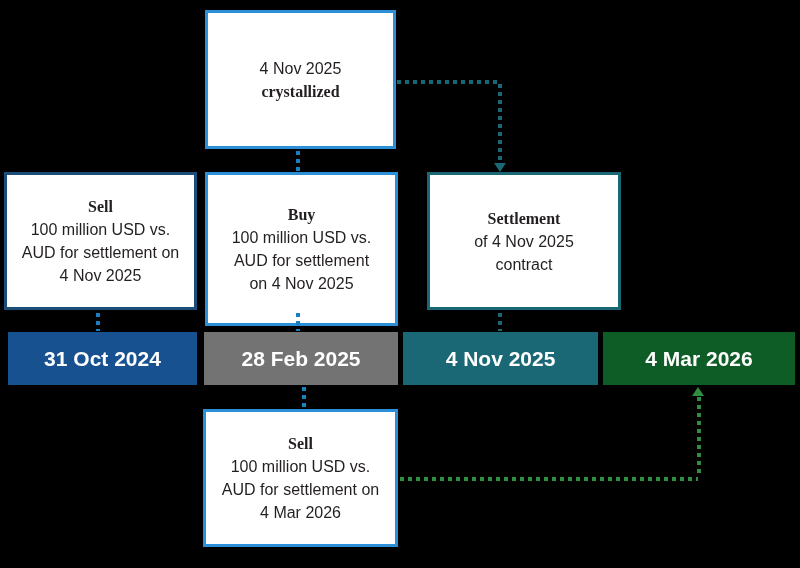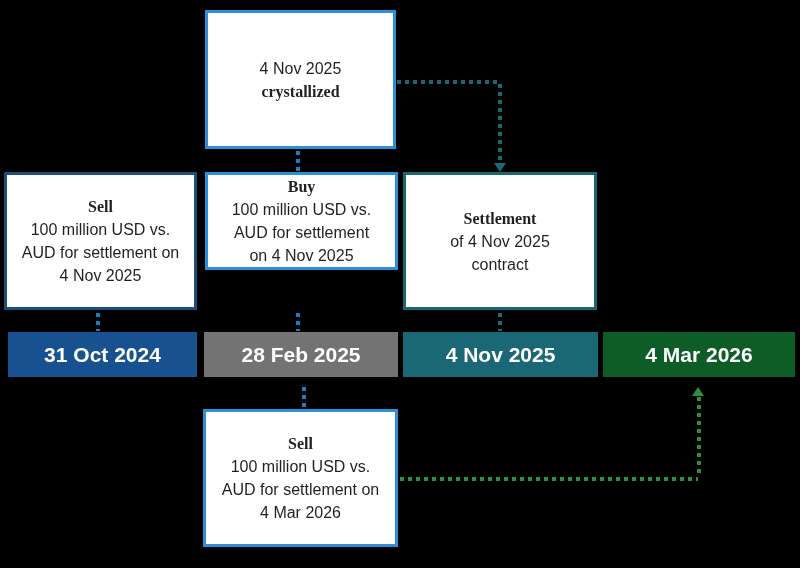--- a/index.html
+++ b/index.html
@@ -8,30 +8,30 @@
     font-family:"Liberation Sans","DejaVu Sans",sans-serif;
   }
   .box{
     position:absolute;background:#ffffff;box-sizing:border-box;
     display:flex;flex-direction:column;justify-content:center;align-items:center;
     text-align:center;color:#231f20;font-size:16px;line-height:23px;
   }
   .box .bold{font-weight:bold;font-family:Liberation Serif, serif;}
   .border-lightblue{border:3px solid #2b90d8;}
   .border-navy{border:3px solid #1d4e79;}
-  .border-teal{border:3px solid #1a6875;}
+  .border-teal{border:3px solid #1a6875;margin-left:24px;}
 
   .box-top{left:205px;top:10px;width:191px;height:139px;}
   .box-sell-nov{left:4px;top:172px;width:193px;height:138px;}
-  .box-buy{left:205px;top:172px;width:193px;height:98px;}
+  .box-buy{left:205px;top:172px;width:193px;height:154px;}
   .box-settlement{left:403px;top:172px;width:194px;height:138px;}
   .box-sell-mar{left:203px;top:409px;width:195px;height:138px;}
 
   .bar{
-    position:absolute;top:332px;height:45px;display:flex;align-items:center;justify-content:center;
+    position:absolute;top:332px;height:53px;display:flex;align-items:center;justify-content:center;
     color:#ffffff;font-size:21px;font-weight:bold;
   }
   .bar-1{left:8px;width:189px;background:#17518f;}
   .bar-2{left:204px;width:194px;background:#737373;}
   .bar-3{left:403px;width:195px;background:#1a6875;}
   .bar-4{left:603px;width:192px;background:#0e5c26;}
 
   
   .dot-v{position:absolute;width:4px;}
   .dot-h{position:absolute;height:4px;}

